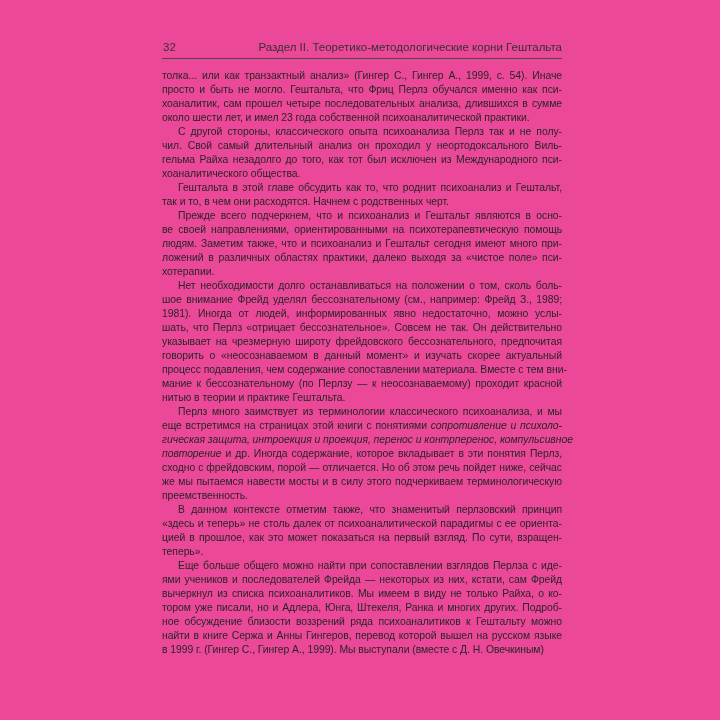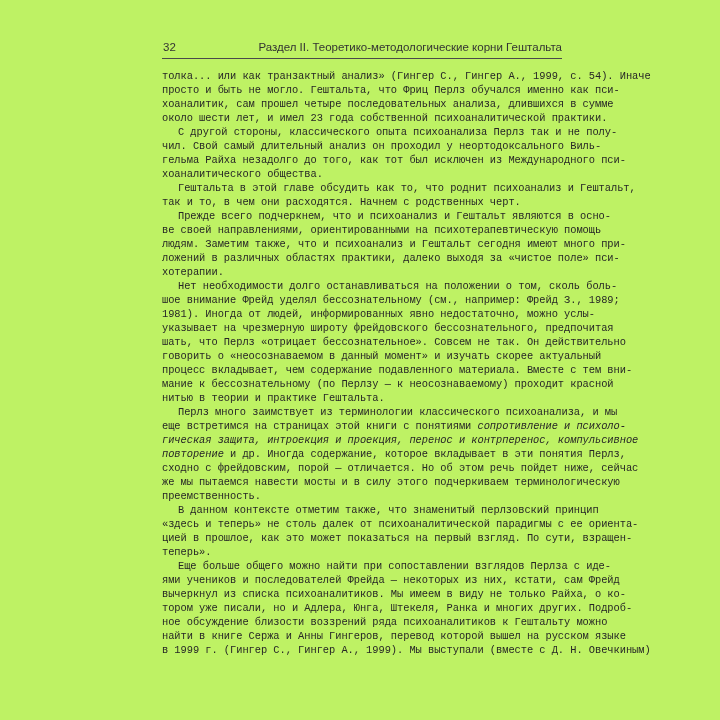--- a/index.html
+++ b/index.html
@@ -38,21 +38,21 @@
     text-align: right;
   }
   .rule {
     margin-top: 3px;
     border: none;
     border-top: 1px solid #4a4a4a;
     height: 0;
   }
   .body-text {
     margin-top: 10px;
-    font-family: Liberation Mono, monospace;
+    font-family: Liberation Sans, sans-serif;
     font-size: 10.4px;
     line-height: 14px;
     letter-spacing: -0.05px;
     color: #262626;
   }
   .para { margin: 0; }
   .line {
     white-space: nowrap;
     text-align: justify;
     text-align-last: justify;
@@ -65,21 +65,21 @@
   .line.first {
     text-indent: 16px;
   }
   .line i {
     font-style: italic;
   }
 </style>
 </head>
 <body>
 
-<div class="page" style="background: #bef264;">
+<div class="page" style="background: #ec4899;">
   <div class="column">
     <div class="running-header" style="color: rgb(51, 51, 51);">
       <span class="page-num">32</span>
       <div class="run-title">Раздел II. Теоретико-методологические корни Гештальта</div>
     </div>
     <div class="rule" style="border-top-color: rgb(74, 74, 74);"></div>
     <div class="body-text" id="body-text" style="color: rgb(38, 38, 38);">
         <div class="para">
           <div class="line"><span>толка... или как транзактный анализ» (Гингер С., Гингер А., 1999, с. 54). Иначе</span></div>
           <div class="line"><span>просто и быть не могло. Гештальта, что Фриц Перлз обучался именно как пси-</span></div>
@@ -100,24 +100,24 @@
           <div class="line first"><span>Прежде всего подчеркнем, что и психоанализ и Гештальт являются в осно-</span></div>
           <div class="line"><span>ве своей направлениями, ориентированными на психотерапевтическую помощь</span></div>
           <div class="line"><span>людям. Заметим также, что и психоанализ и Гештальт сегодня имеют много при-</span></div>
           <div class="line"><span>ложений в различных областях практики, далеко выходя за «чистое поле» пси-</span></div>
           <div class="line last"><span>хотерапии.</span></div>
         </div>
         <div class="para">
           <div class="line first"><span>Нет необходимости долго останавливаться на положении о том, сколь боль-</span></div>
           <div class="line"><span>шое внимание Фрейд уделял бессознательному (см., например: Фрейд З., 1989;</span></div>
           <div class="line"><span>1981). Иногда от людей, информированных явно недостаточно, можно услы-</span></div>
+          <div class="line"><span>шать, что Перлз «отрицает бессознательное». Совсем не так. Он действительно</span></div>
           <div class="line"><span>указывает на чрезмерную широту фрейдовского бессознательного, предпочитая</span></div>
-          <div class="line"><span>шать, что Перлз «отрицает бессознательное». Совсем не так. Он действительно</span></div>
           <div class="line"><span>говорить о «неосознаваемом в данный момент» и изучать скорее актуальный</span></div>
-          <div class="line"><span>процесс вкладывает, чем содержание подавленного материала. Вместе с тем вни-</span></div>
+          <div class="line"><span>процесс подавления, чем содержание сопоставлении материала. Вместе с тем вни-</span></div>
           <div class="line"><span>мание к бессознательному (по Перлзу — к неосознаваемому) проходит красной</span></div>
           <div class="line last"><span>нитью в теории и практике Гештальта.</span></div>
         </div>
         <div class="para">
           <div class="line first"><span>Перлз много заимствует из терминологии классического психоанализа, и мы</span></div>
           <div class="line"><span>еще встретимся на страницах этой книги с понятиями </span><i>сопротивление и психоло-</i></div>
           <div class="line"><i>гическая защита, интроекция и проекция, перенос и контрперенос, компульсивное</i></div>
           <div class="line"><i>повторение</i><span> и др. Иногда содержание, которое вкладывает в эти понятия Перлз,</span></div>
           <div class="line"><span>сходно с фрейдовским, порой — отличается. Но об этом речь пойдет ниже, сейчас</span></div>
           <div class="line"><span>же мы пытаемся навести мосты и в силу этого подчеркиваем терминологическую</span></div>

